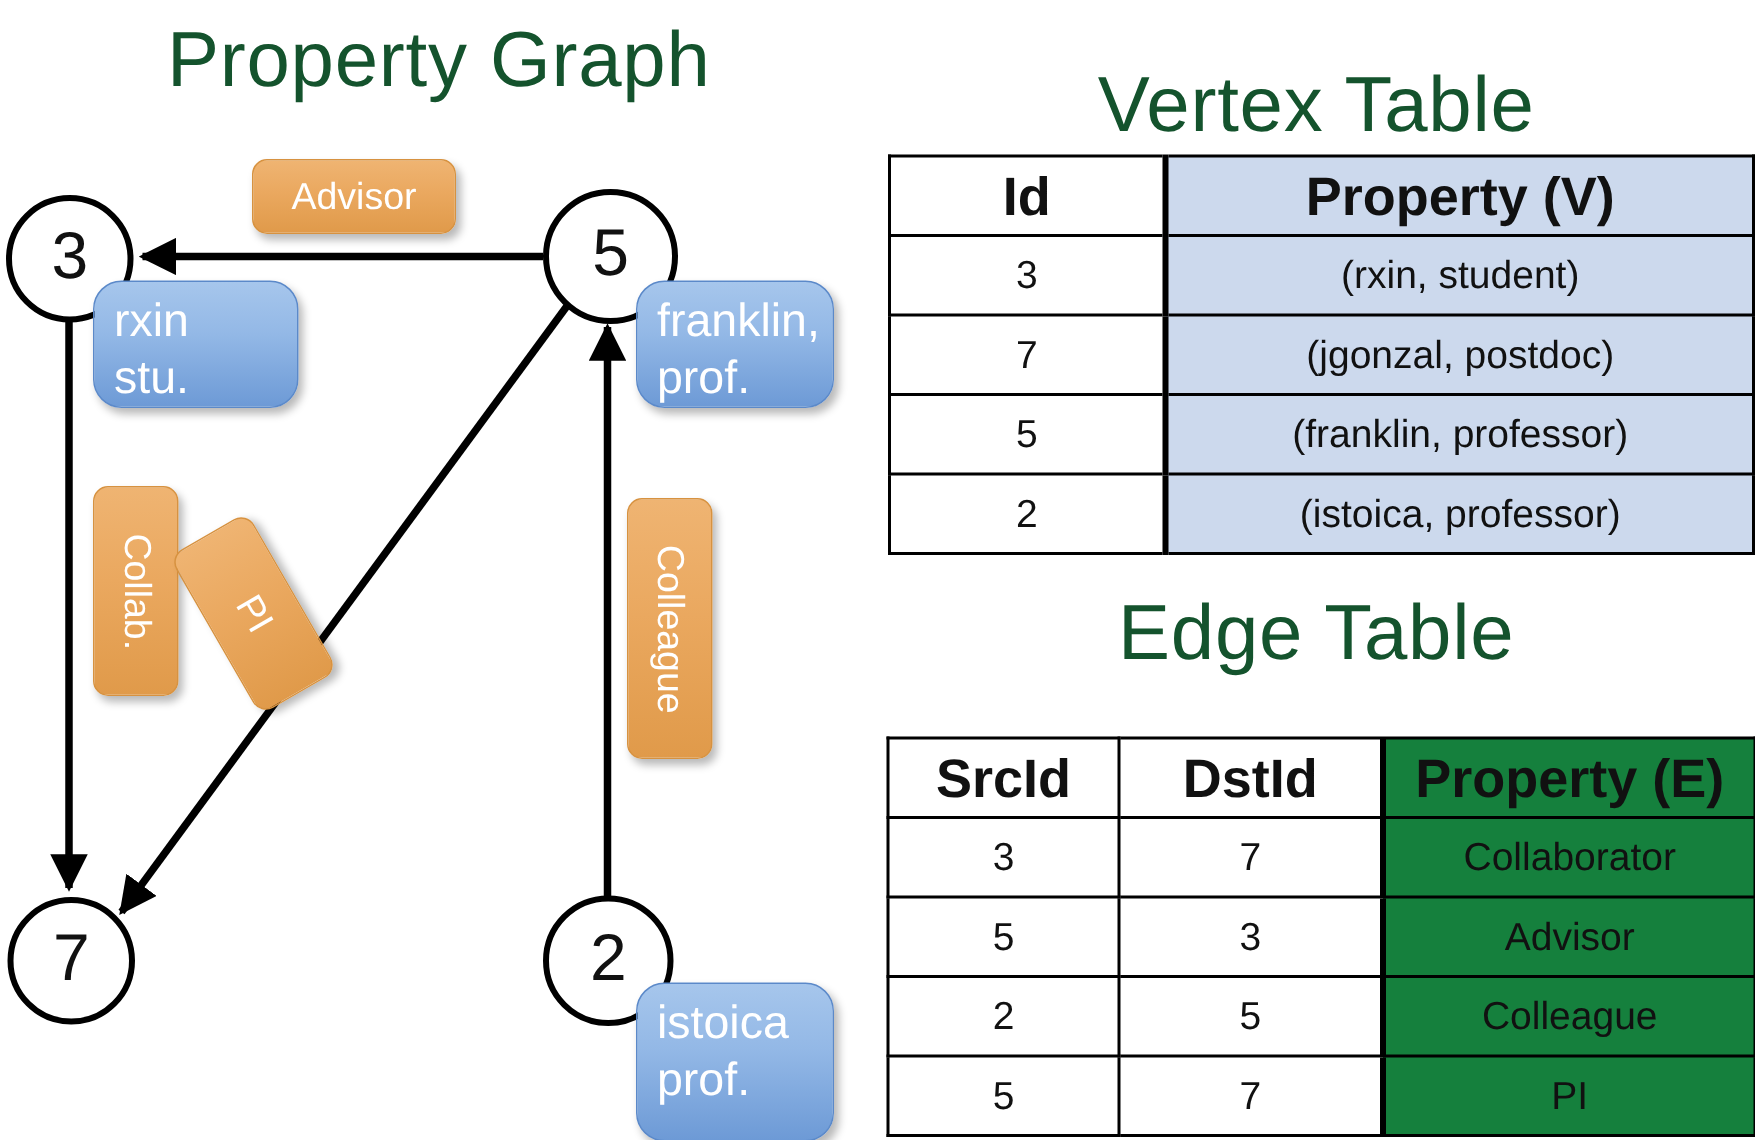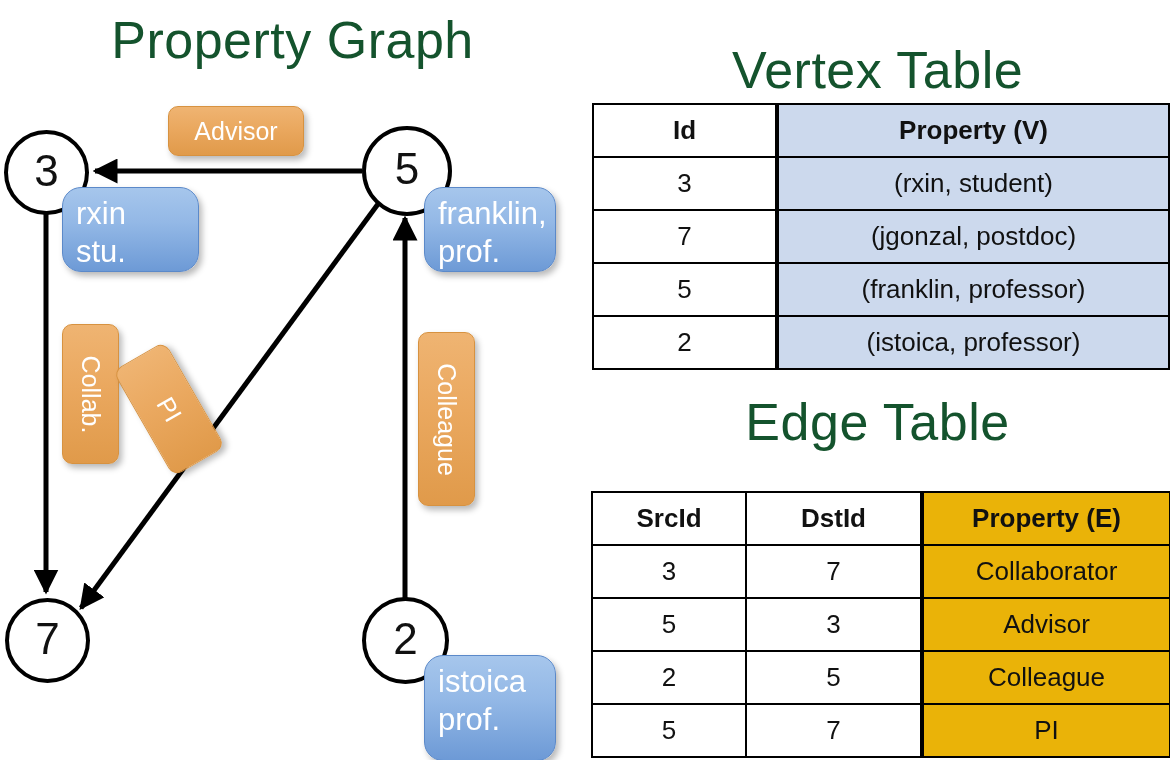--- a/index.html
+++ b/index.html
@@ -92,23 +92,23 @@
   .tbl td, .tbl th {
     border: 2px solid #000;
     text-align: center;
     font-weight: normal;
     font-size: 26px;
     color: #111;
     padding: 0;
     height: 51px;
     vertical-align: middle;
   }
-  .tbl .hdr { font-weight: bold; font-size: 26px; }
+  .tbl .hdr { font-weight: bold; font-size: 36px; }
   .cell-blue  { background: #ccd9ed; }
-  .cell-peach { background: #eab308; }
+  .cell-peach { background: #15803d; }
   .tbl .sep-l { border-left-width: 4px; }
 </style>
 </head>
 <body>
 
 <div class="title" id="title-property-graph">Property Graph</div>
 <div class="title" id="title-vertex-table">Vertex Table</div>
 <div class="title" id="title-edge-table">Edge Table</div>
 
 <div id="graph-panel">

